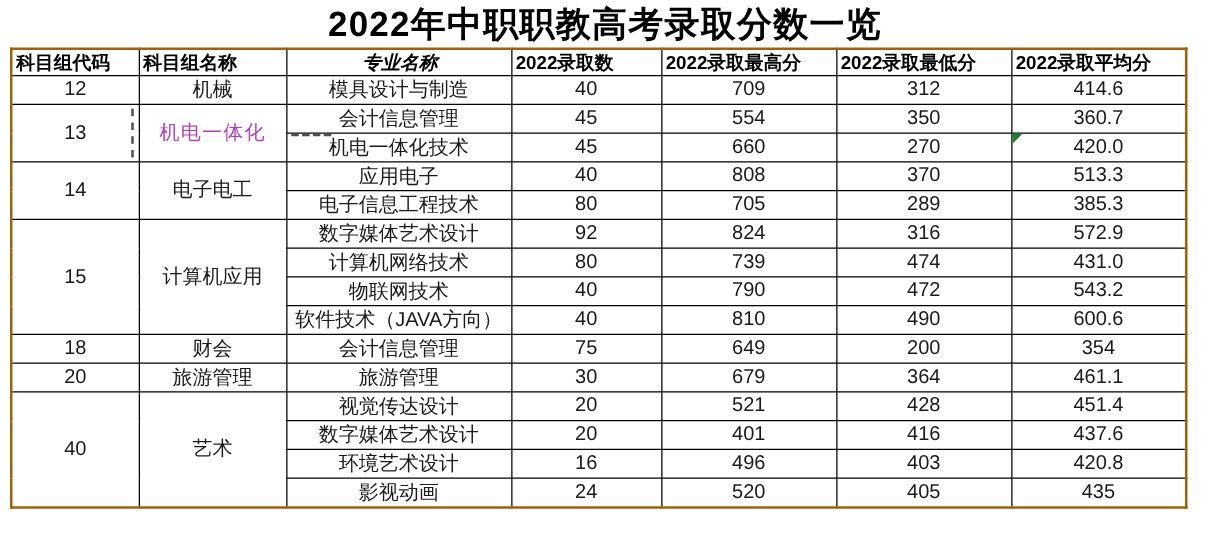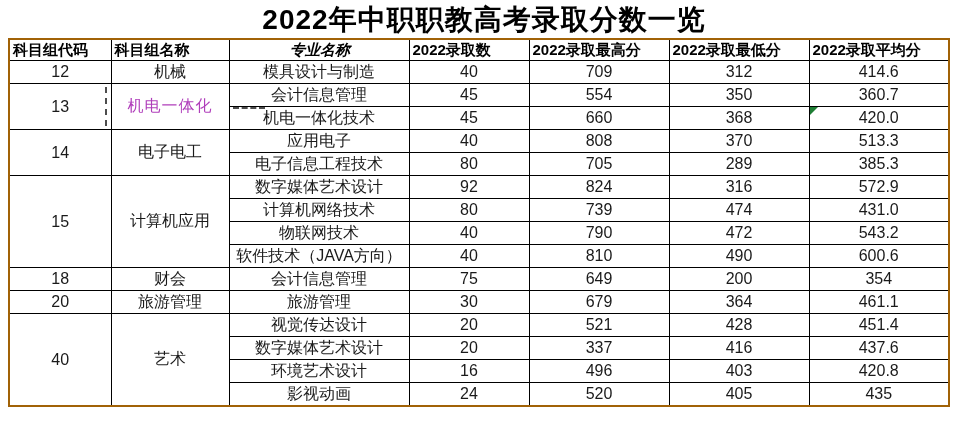--- a/index.html
+++ b/index.html
@@ -141,21 +141,21 @@
           <td>会计信息管理</td>
           <td>45</td>
           <td>554</td>
           <td>350</td>
           <td>360.7</td>
         </tr>
         <tr>
           <td>机电一体化技术</td>
           <td>45</td>
           <td>660</td>
-          <td>368</td>
+          <td>270</td>
           <td>420.0<i class="cell-flag"></i></td>
         </tr>
         <tr>
           <td rowspan="2">14</td>
           <td rowspan="2">电子电工</td>
           <td>应用电子</td>
           <td>40</td>
           <td>808</td>
           <td>370</td>
           <td>513.3</td>
@@ -220,21 +220,21 @@
           <td rowspan="4">艺术</td>
           <td>视觉传达设计</td>
           <td>20</td>
           <td>521</td>
           <td>428</td>
           <td>451.4</td>
         </tr>
         <tr>
           <td>数字媒体艺术设计</td>
           <td>20</td>
-          <td>337</td>
+          <td>401</td>
           <td>416</td>
           <td>437.6</td>
         </tr>
         <tr>
           <td>环境艺术设计</td>
           <td>16</td>
           <td>496</td>
           <td>403</td>
           <td>420.8</td>
         </tr>

